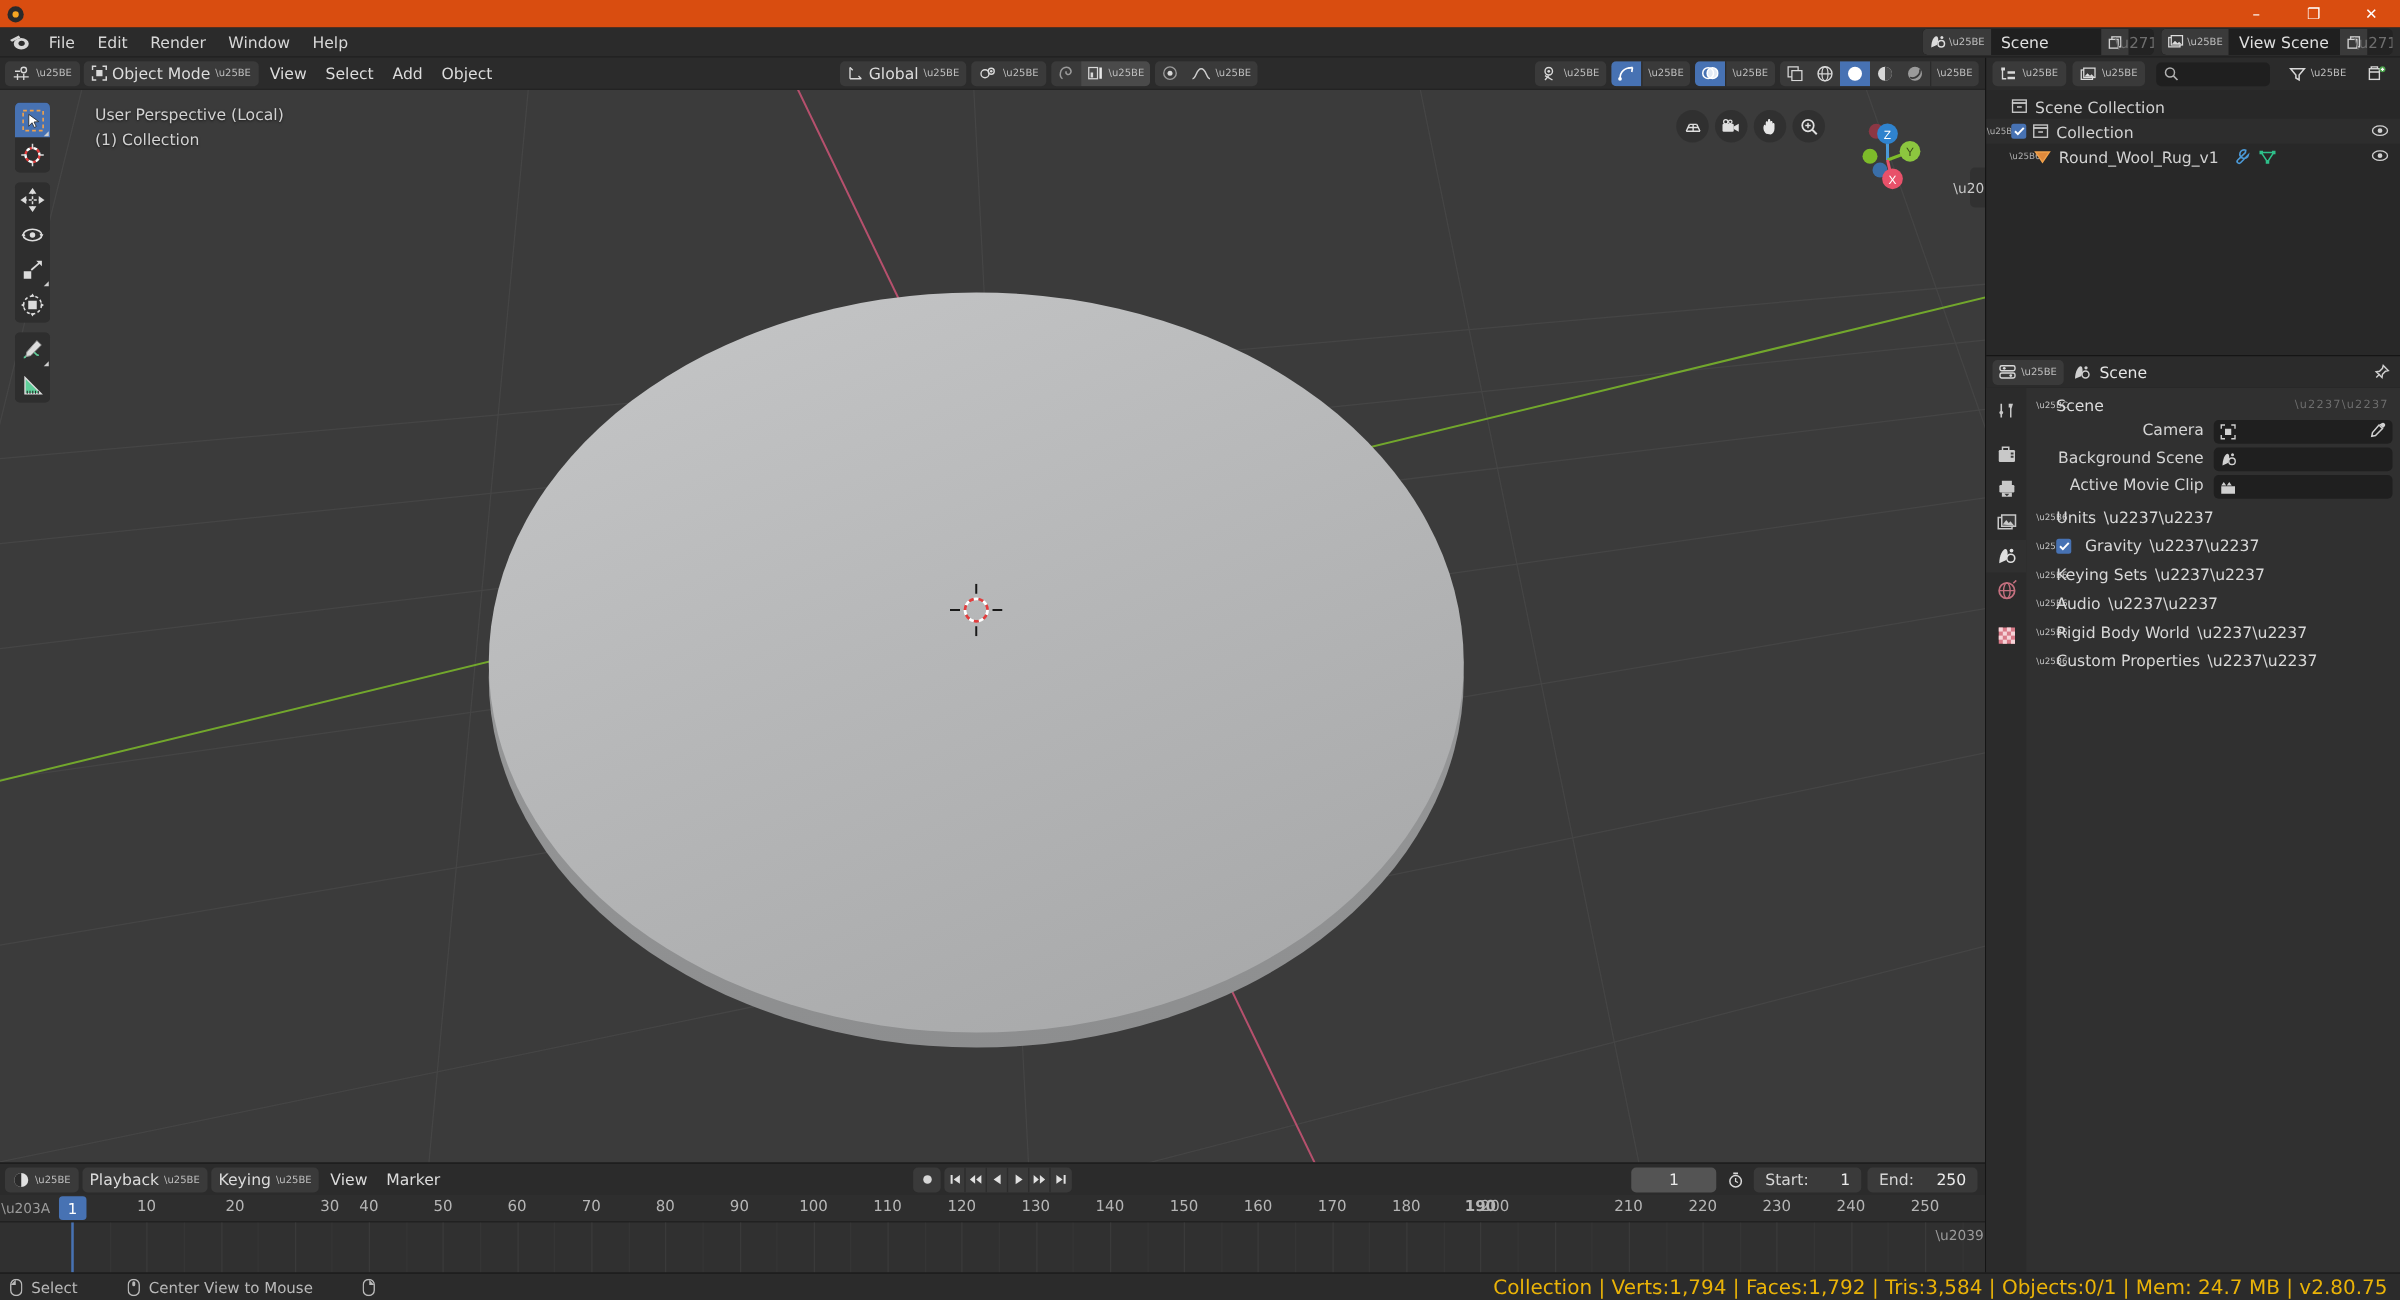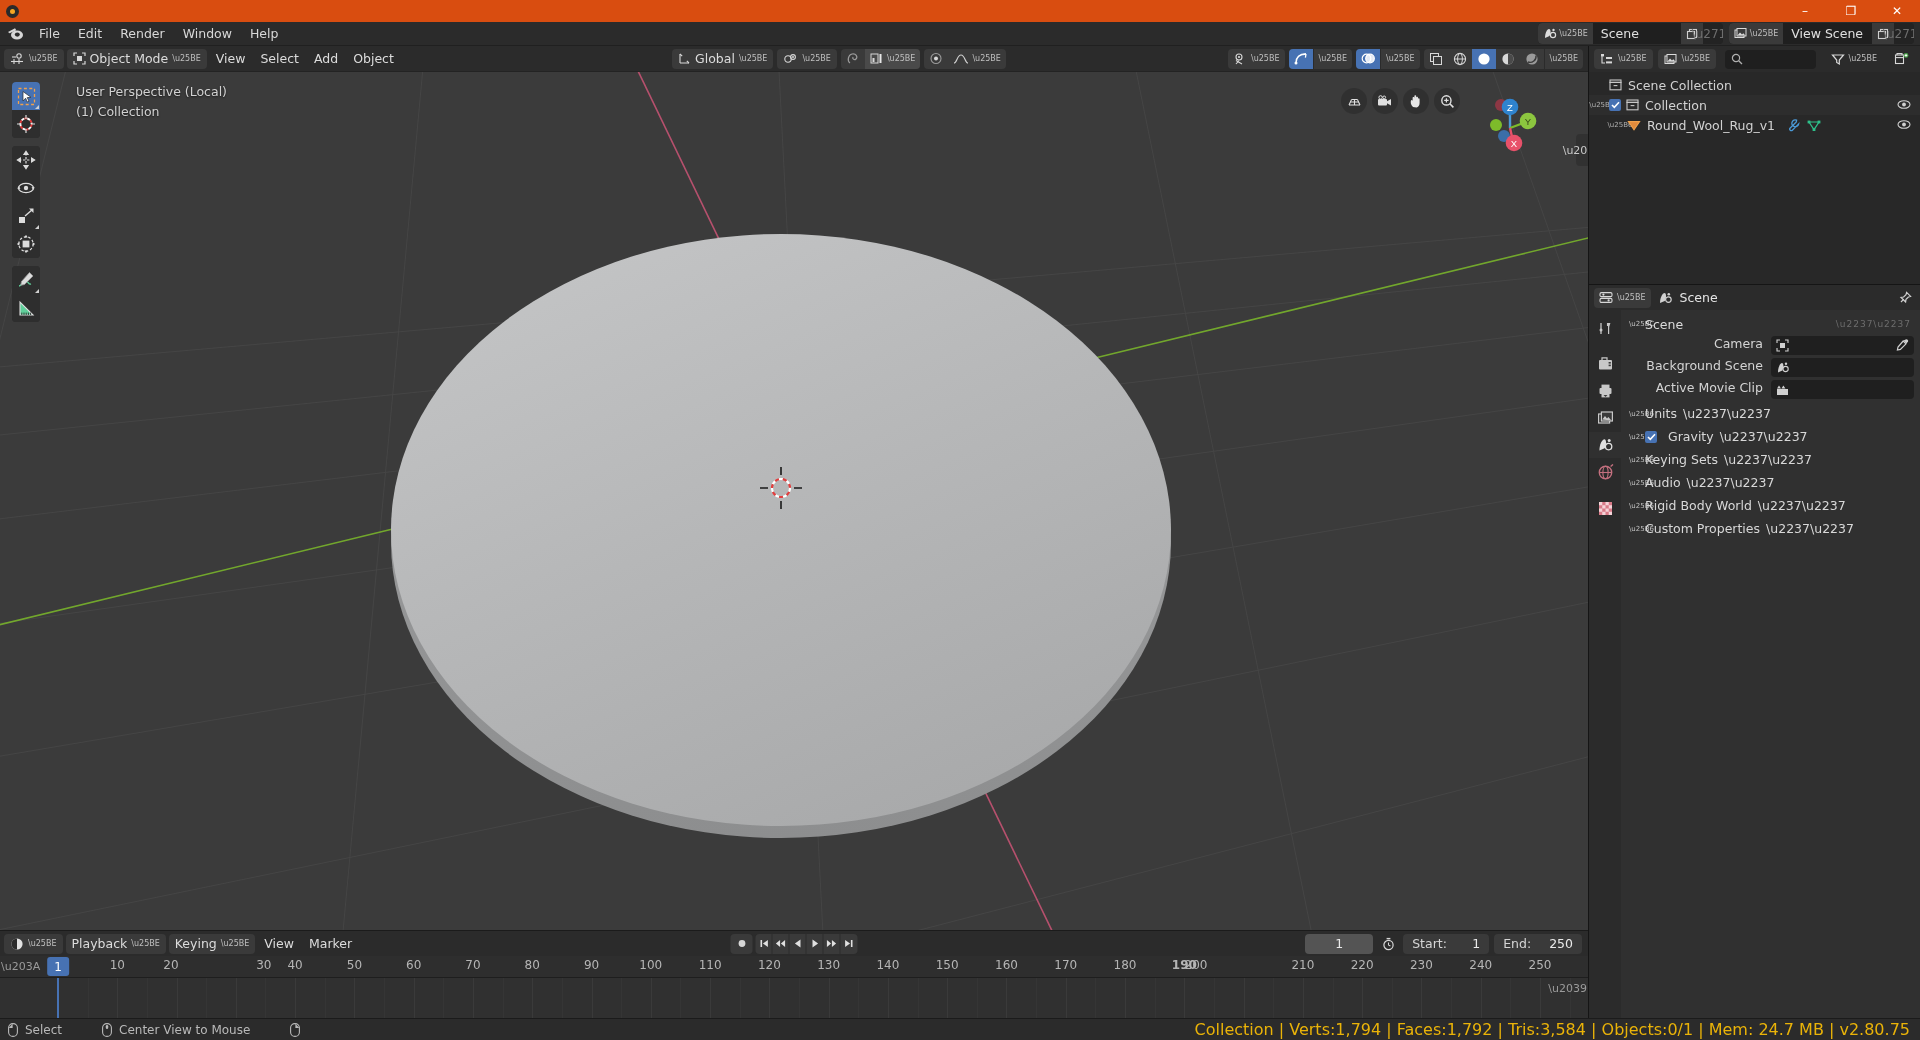--- a/index.html
+++ b/index.html
@@ -625,21 +625,21 @@
           <span class="lab">End:</span>
           <span>250</span>
         </div>
       </div>
     </div>
 
     <div class="tlscrub">
       <div class="tl-left-arrow">\u203A</div>
       <div id="ruler-ticks">
           <div class="tick" style="left: 117.28px;">10</div>
-          <div class="tick" style="left: 171px;">20</div>
+          <div class="tick" style="left: 188px;">20</div>
           <div class="tick" style="left: 235.84px; margin-left: 28px;">30</div>
           <div class="tick" style="left: 295.12px;">40</div>
           <div class="tick" style="left: 354.4px;">50</div>
           <div class="tick" style="left: 413.68px; text-align: center;">60</div>
           <div class="tick" style="left: 472.96px;">70</div>
           <div class="tick" style="left: 532.24px;">80</div>
           <div class="tick" style="left: 591.52px;">90</div>
           <div class="tick" style="left: 650.8px;">100</div>
           <div class="tick" style="left: 710.08px;">110</div>
           <div class="tick" style="left: 769.36px;">120</div>

